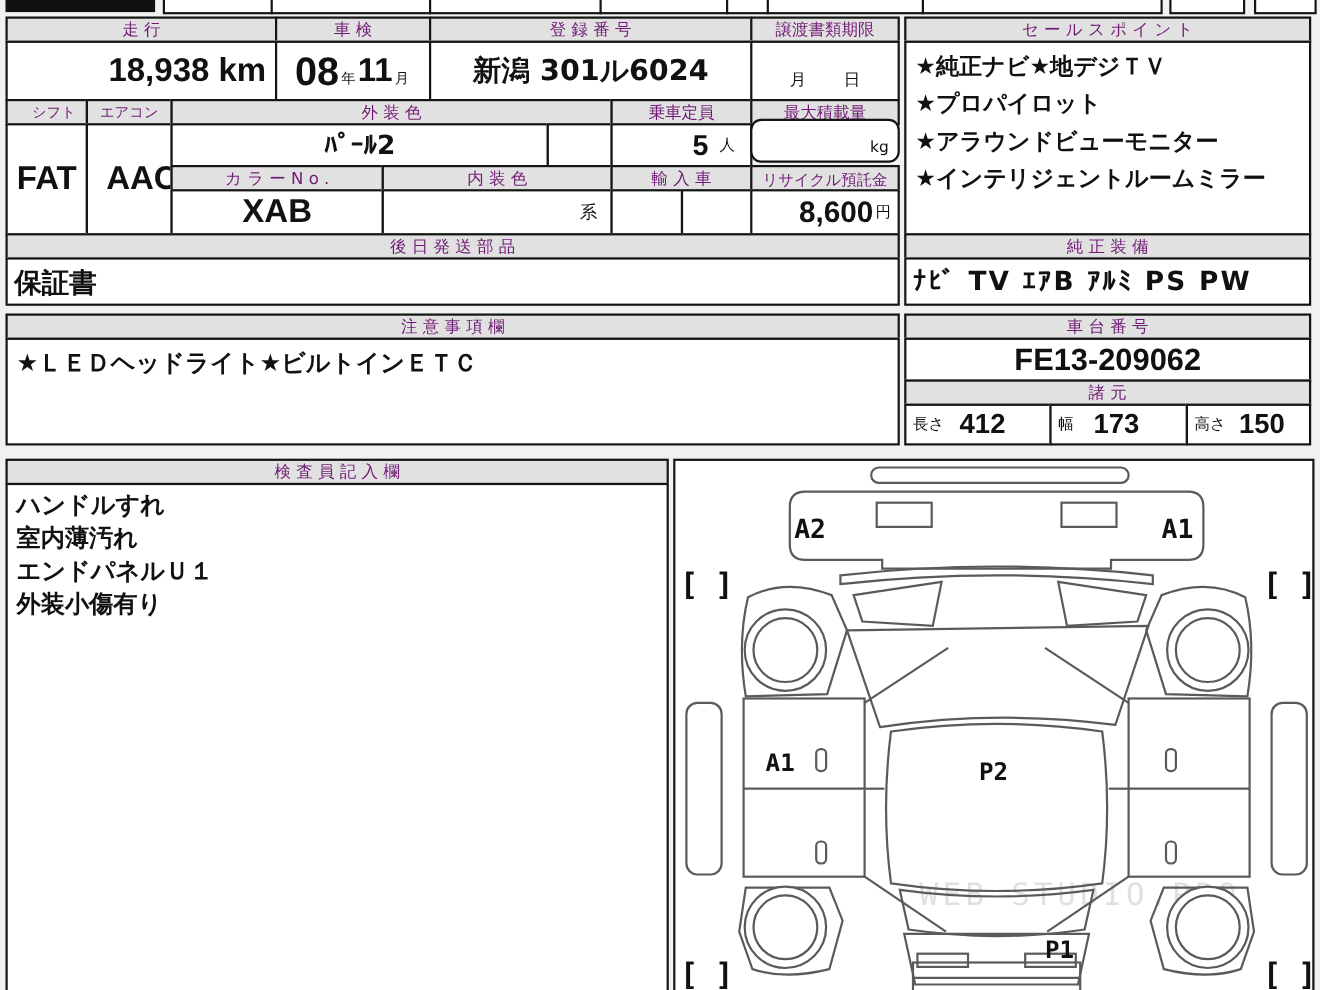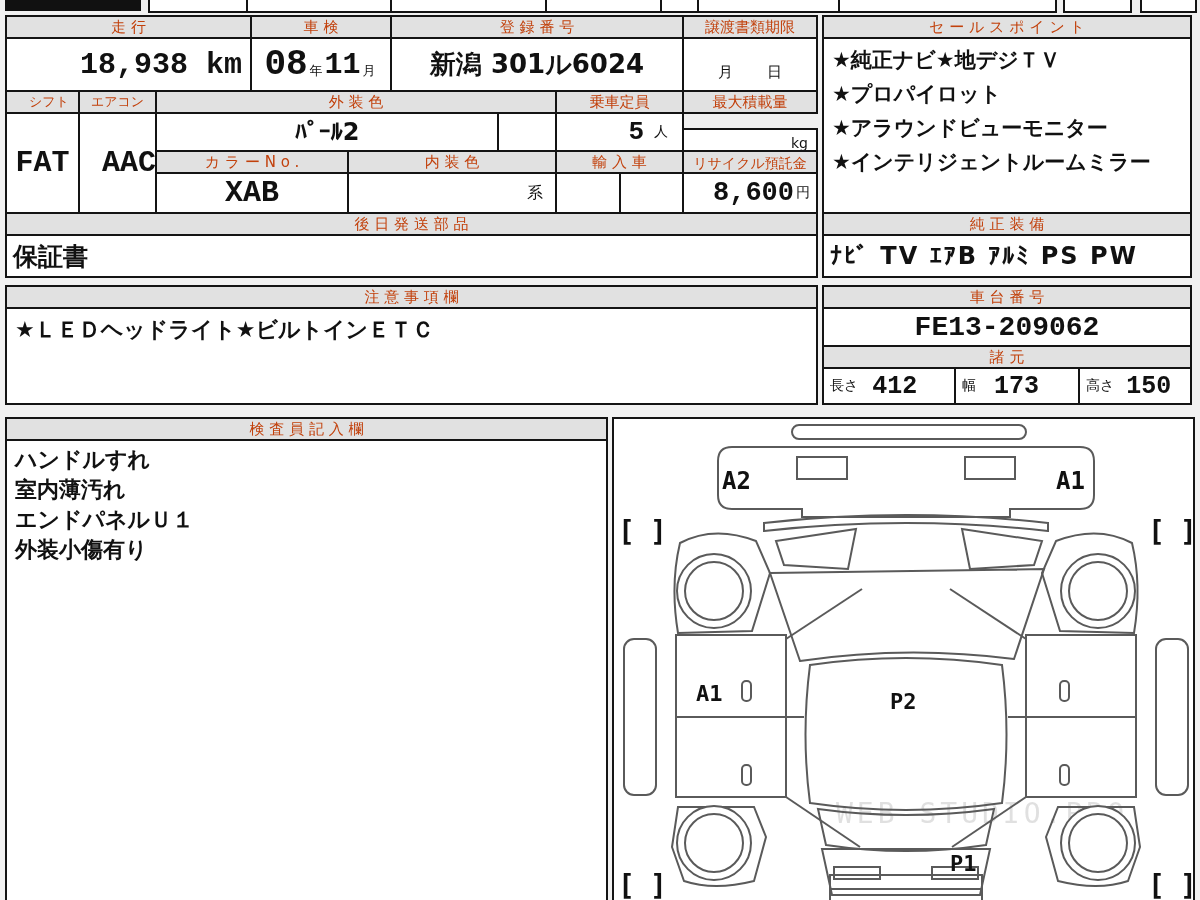--- a/index.html
+++ b/index.html
@@ -13,22 +13,22 @@
   .cell {
     position:absolute;
     background:#fff;
     border:2px solid #141414;
     display:flex;
     align-items:center;
     justify-content:center;
     overflow:hidden;
     white-space:nowrap;
   }
-  .hdr { background:#e1e1e1; font-size:15px; color:#c2410c; }
-  .num { font-family:Liberation Mono, monospace; font-weight:bold; }
+  .hdr { background:#e1e1e1; font-size:15px; color:#701a75; }
+  .num { font-family:Liberation Sans, sans-serif; font-weight:bold; }
   .bold { font-weight:bold; }
   .tl { justify-content:flex-start; align-items:flex-start; }
   .unit { font-size:14px; font-weight:normal; }
   .sub { font-size:13px; align-self:flex-end; margin:0 2px 10px 2px; }
   .blackbar { position:absolute; background:#111; }
   .vline { position:absolute; width:2px; background:#141414; }
   .lines { flex-direction:column; align-items:flex-start; justify-content:flex-start; }
   svg text { font-family:"DejaVu Sans Mono","Liberation Mono",monospace; }
 </style>
 </head>
@@ -99,21 +99,21 @@
   </div>
 
 <div class="cell bold" style="left:155px;top:112px;width:344px;height:40px;font-size:24px;">
     <span>ﾊﾟｰﾙ2</span>
   </div>
 <div class="cell" style="left:497px;top:112px;width:60px;height:40px;"></div>
 <div class="cell" style="left:555px;top:112px;width:129px;height:40px;justify-content:flex-end;padding-right:14px;">
   <span class="num" style="font-size:26px;">5</span>
   <span class="unit" style="margin-left:10px;">人</span>
 </div>
-<div class="cell" style="left:682px;top:128px;width:136px;height:29px;justify-content:flex-end;align-items:flex-end;padding:0 8px 4px 0;">
+<div class="cell" style="left:682px;top:108px;width:136px;height:40px;justify-content:flex-end;align-items:flex-end;padding:0 8px 4px 0;border-radius:10px;">
   <span class="unit">kg</span>
 </div>
 
 <div class="cell hdr" style="left:155px;top:150px;width:194px;height:24px;">
     <span>カ ラ ー N o .</span>
   </div>
 <div class="cell hdr" style="left:347px;top:150px;width:210px;height:24px;">
     <span>内 装 色</span>
   </div>
 <div class="cell hdr" style="left:555px;top:150px;width:129px;height:24px;">

